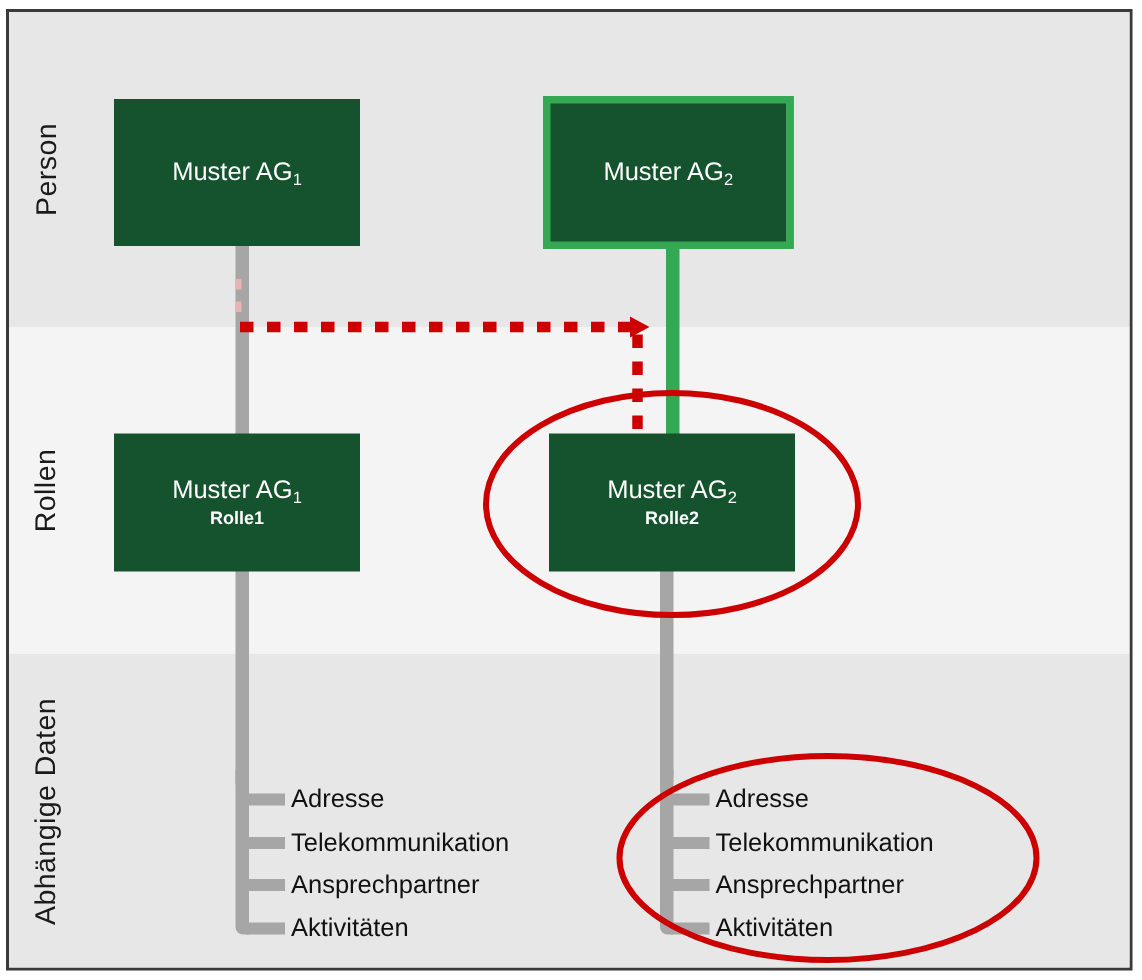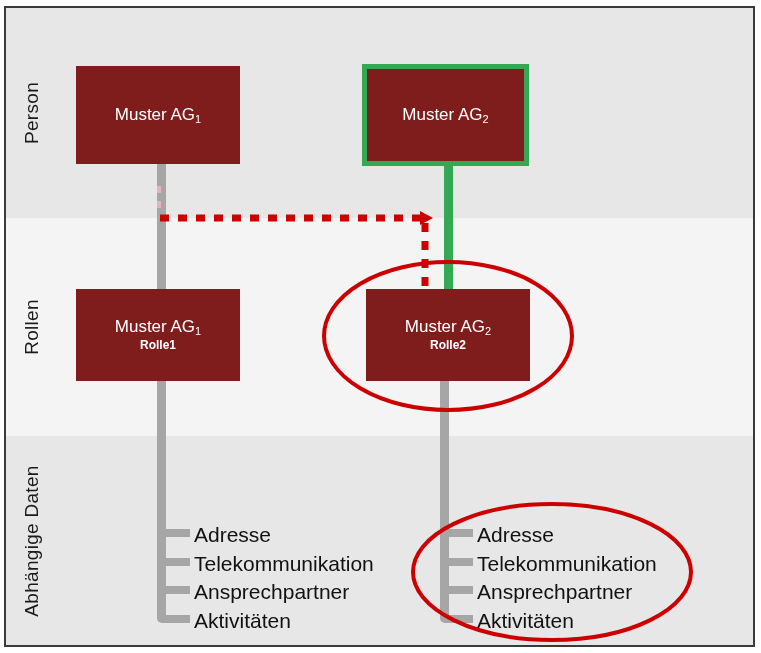--- a/index.html
+++ b/index.html
@@ -72,21 +72,21 @@
   
   .conn {
     position: absolute;
   }
   .conn-grey { background: #a6a6a6; }
   .conn-green { background: #34a853; }
 
   
   .node {
     position: absolute;
-    background: #7f1d1d;
+    background: #14532d;
     box-sizing: border-box;
     display: flex;
     flex-direction: column;
     align-items: center;
     justify-content: center;
     color: #ffffff;
   }
   .node.highlight {
     border: 5px solid #34a853;
   }
@@ -115,21 +115,21 @@
     background: #a6a6a6;
     border-bottom-left-radius: 5px;
   }
   .tree-branch {
     position: absolute;
     height: 8px;
     background: #a6a6a6;
   }
   .tree-item-label {
     position: absolute;
-    font-size: 21px;
+    font-size: 17px;
     color: #111111;
     white-space: nowrap;
     line-height: 1;
   }
   
   .overlay {
     position: absolute;
     left: 0;
     top: 0;
     width: 761px;

